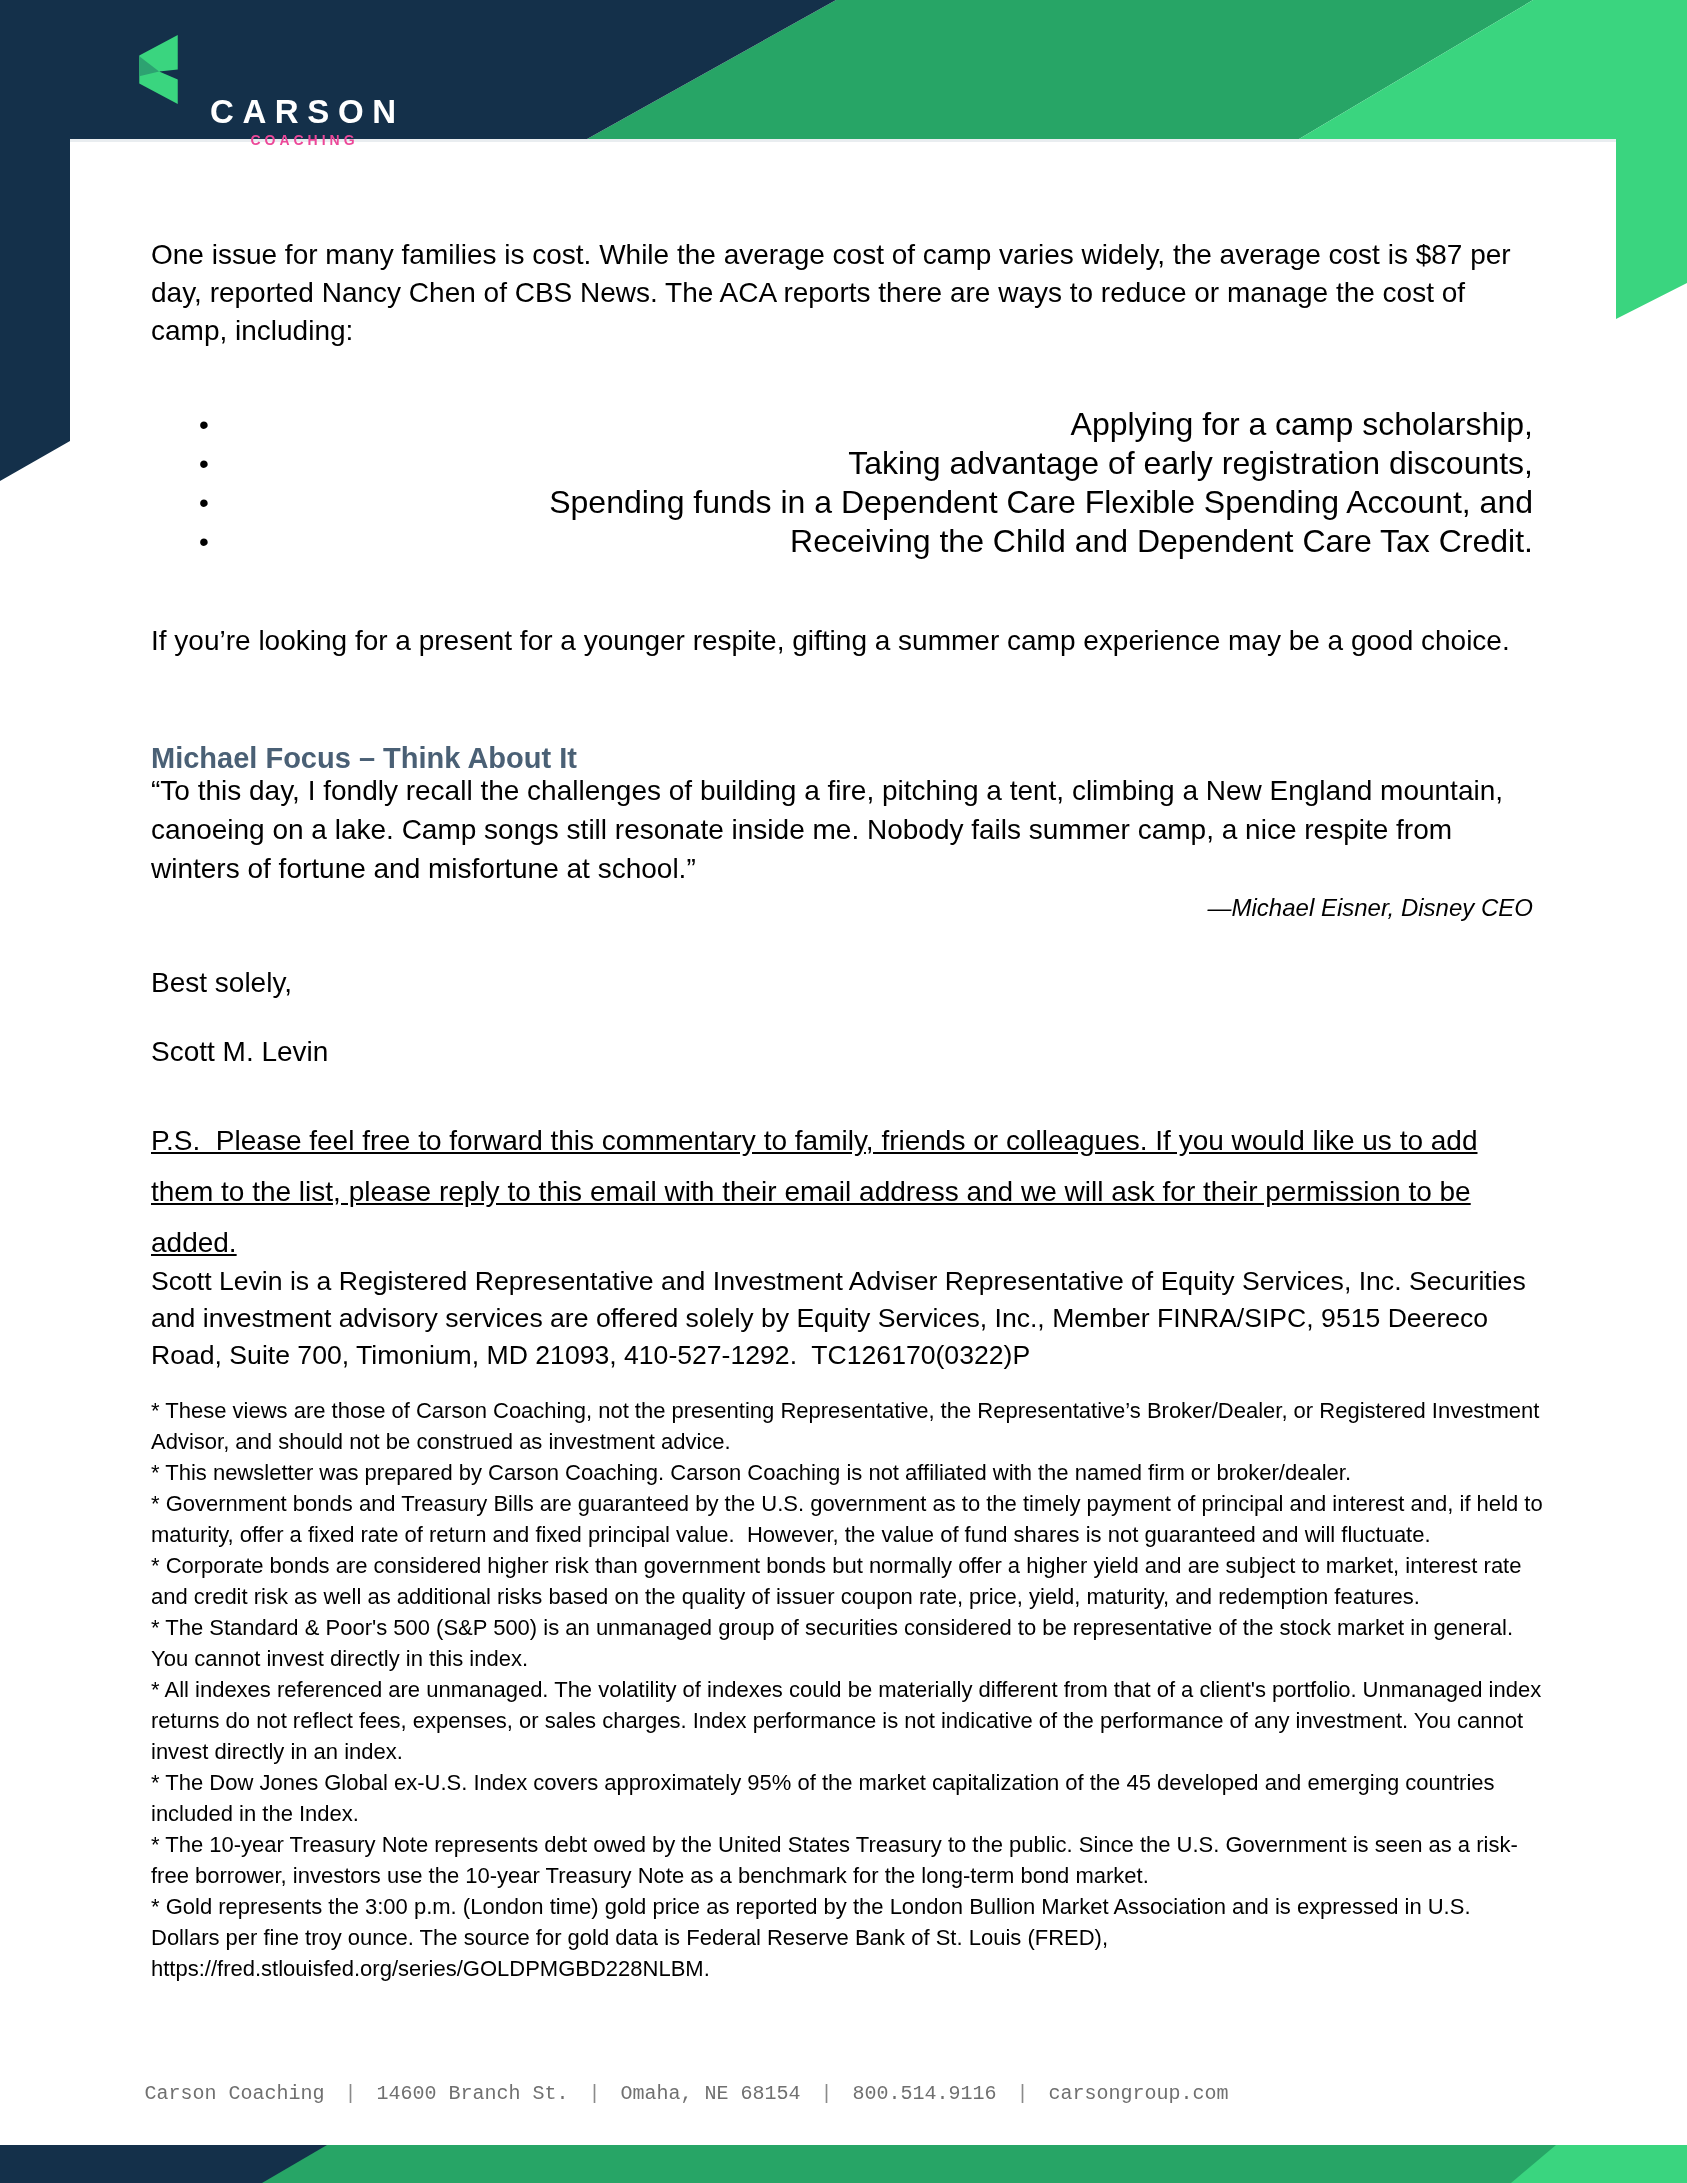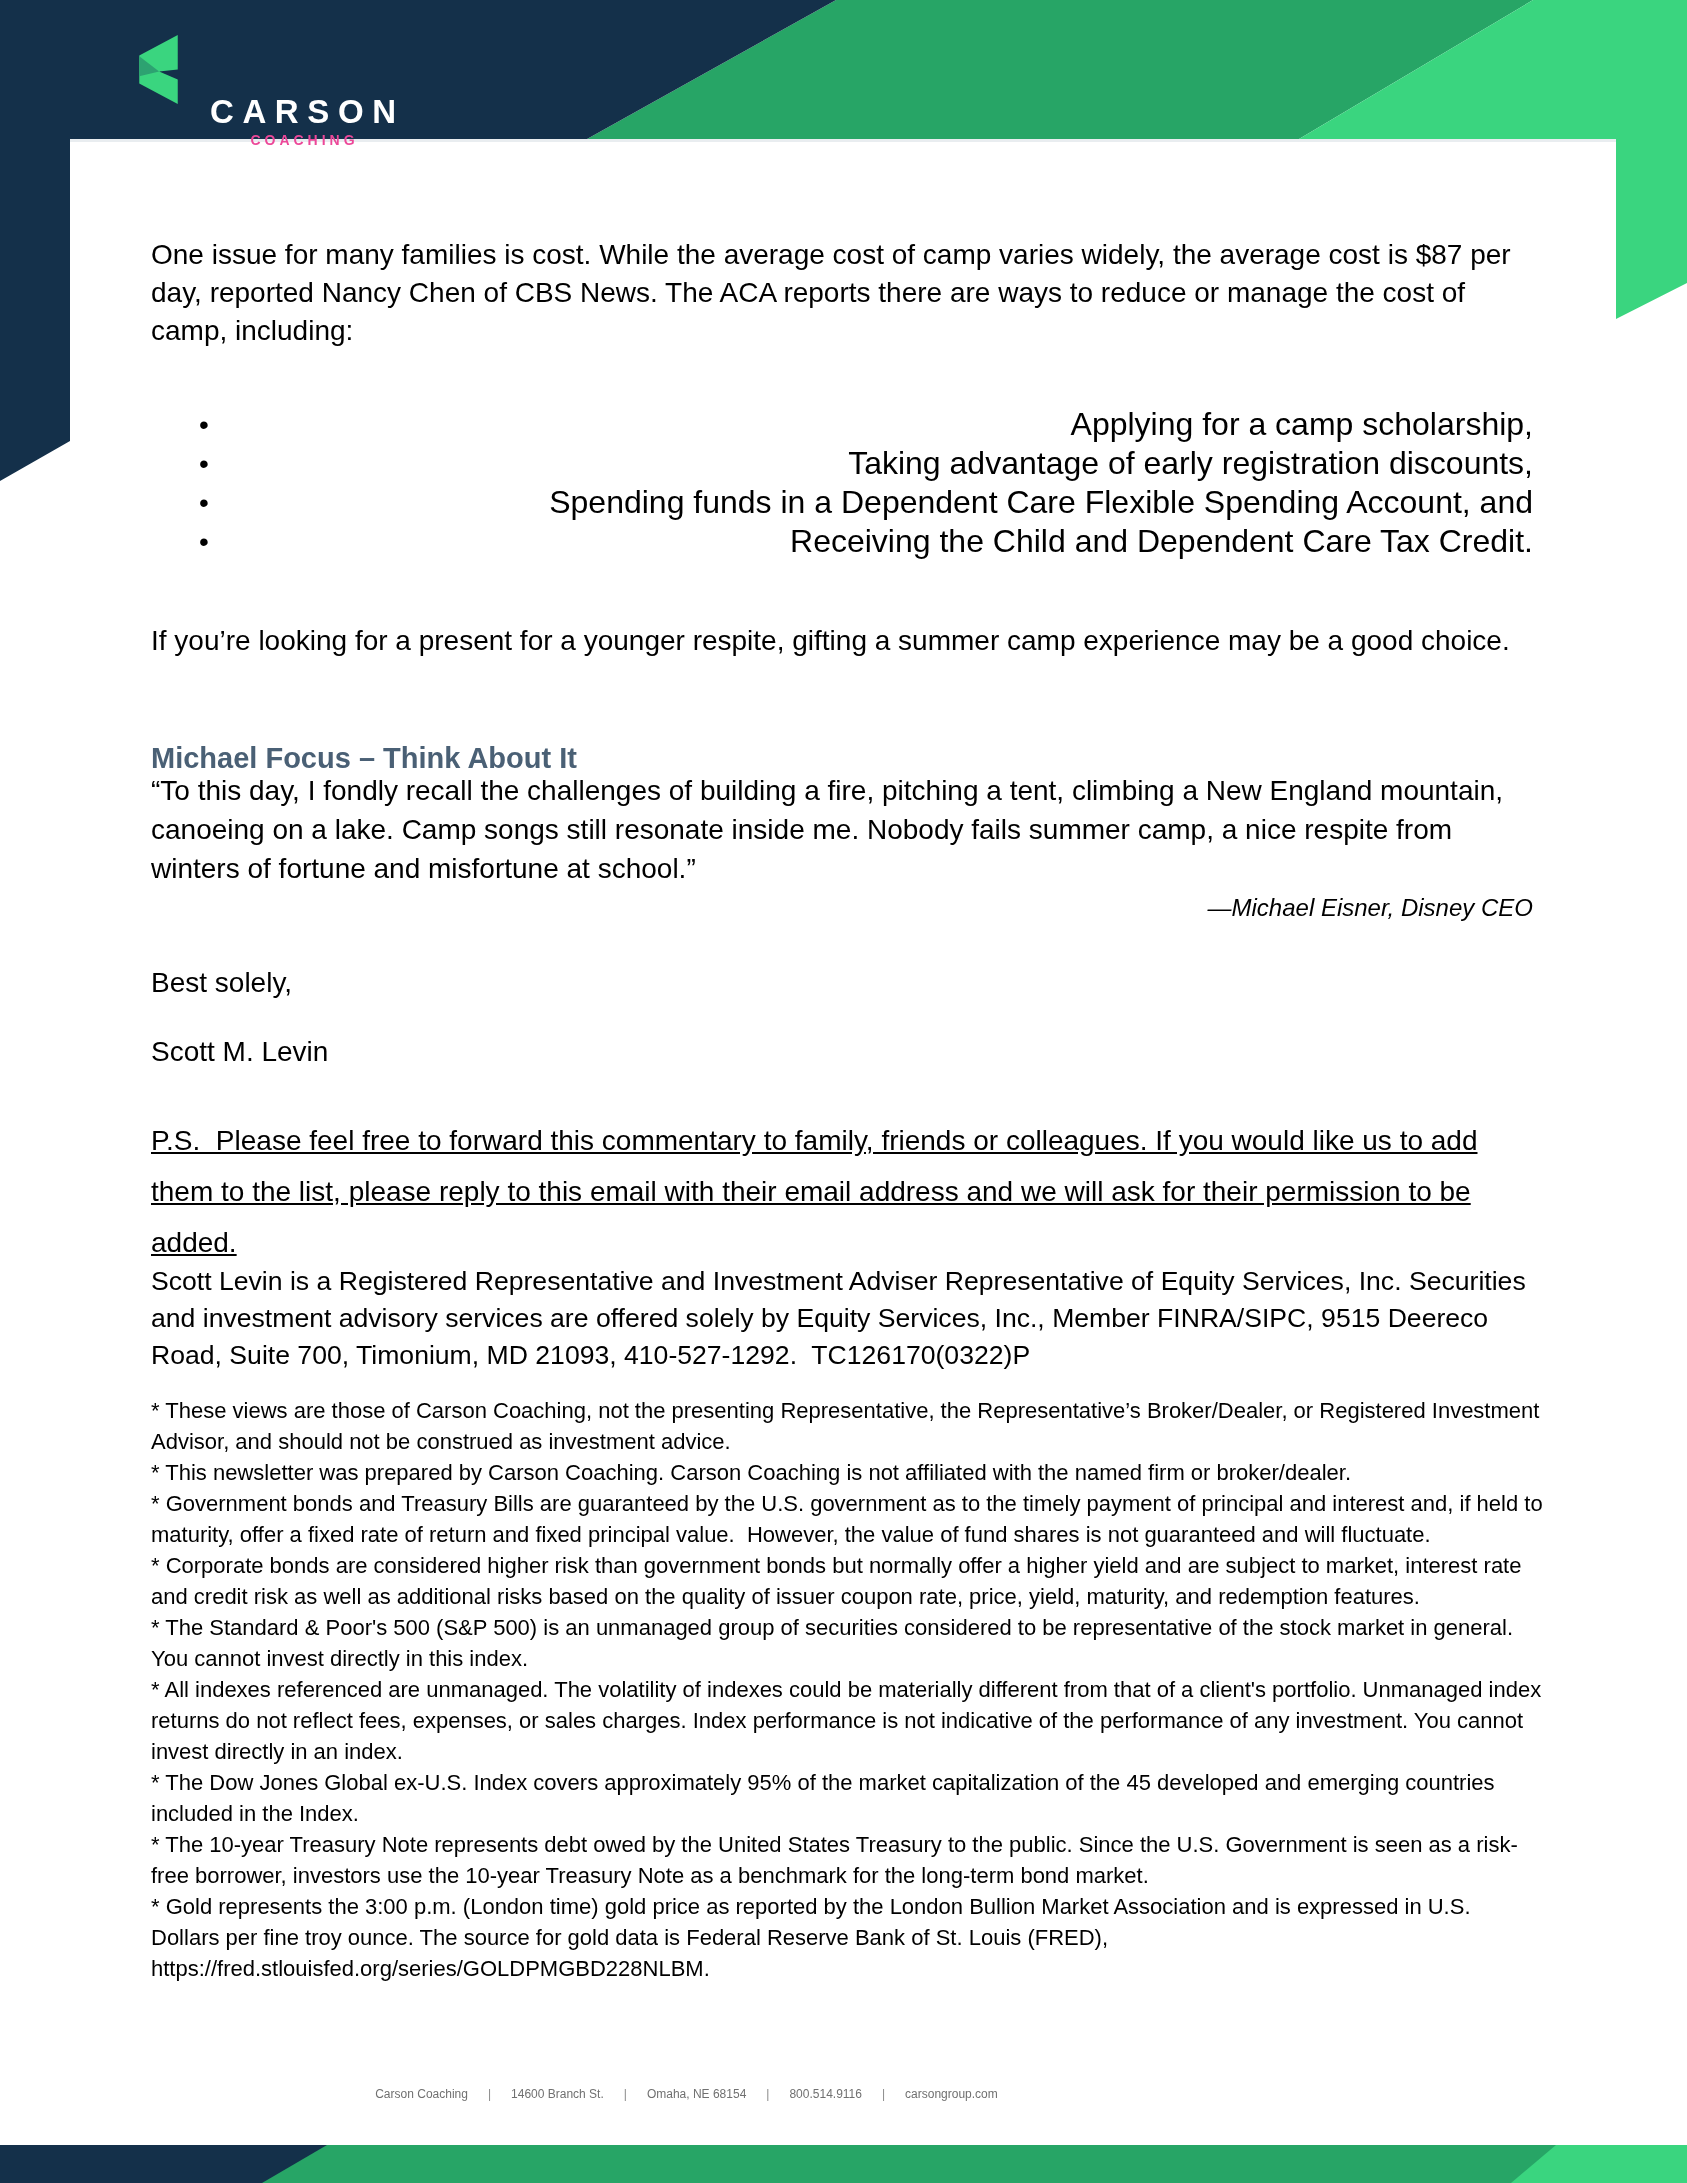--- a/index.html
+++ b/index.html
@@ -46,21 +46,21 @@
   #quote-text{top:771px;line-height:39px;}
   #quote-attribution{top:889px;text-align:right;font-style:italic;font-size:24px;line-height:38px;}
   #closing-line{top:964px;}
   #signature-name{top:1033px;}
   #para-ps{top:1115px;line-height:51px;text-decoration:underline;}
   #para-rep{top:1263px;font-size:26.6px;line-height:37px;}
   #disclaimer-block{top:1395px;font-size:22px;line-height:31px;width:1394px;}
   
   #page-footer{
     left:0;top:2080px;width:1373px;text-align:center;
-    font-size:12px;color:#707070;line-height:28px;
+    font-size:20px;color:#707070;line-height:28px;font-family:Liberation Mono, monospace;
   }
   #page-footer .sep{padding:0 20px;color:#8a8a8a;}
 </style>
 </head>
 <body>
 
 <div class="abs" id="hdr-rule"></div>
 <div class="abs" id="shape-layer">
   <div class="shape" id="shape-darkgreen" style="background:#27a566;"></div>
   <div class="shape" id="shape-lightgreen" style="background:#3ad57f;"></div>

